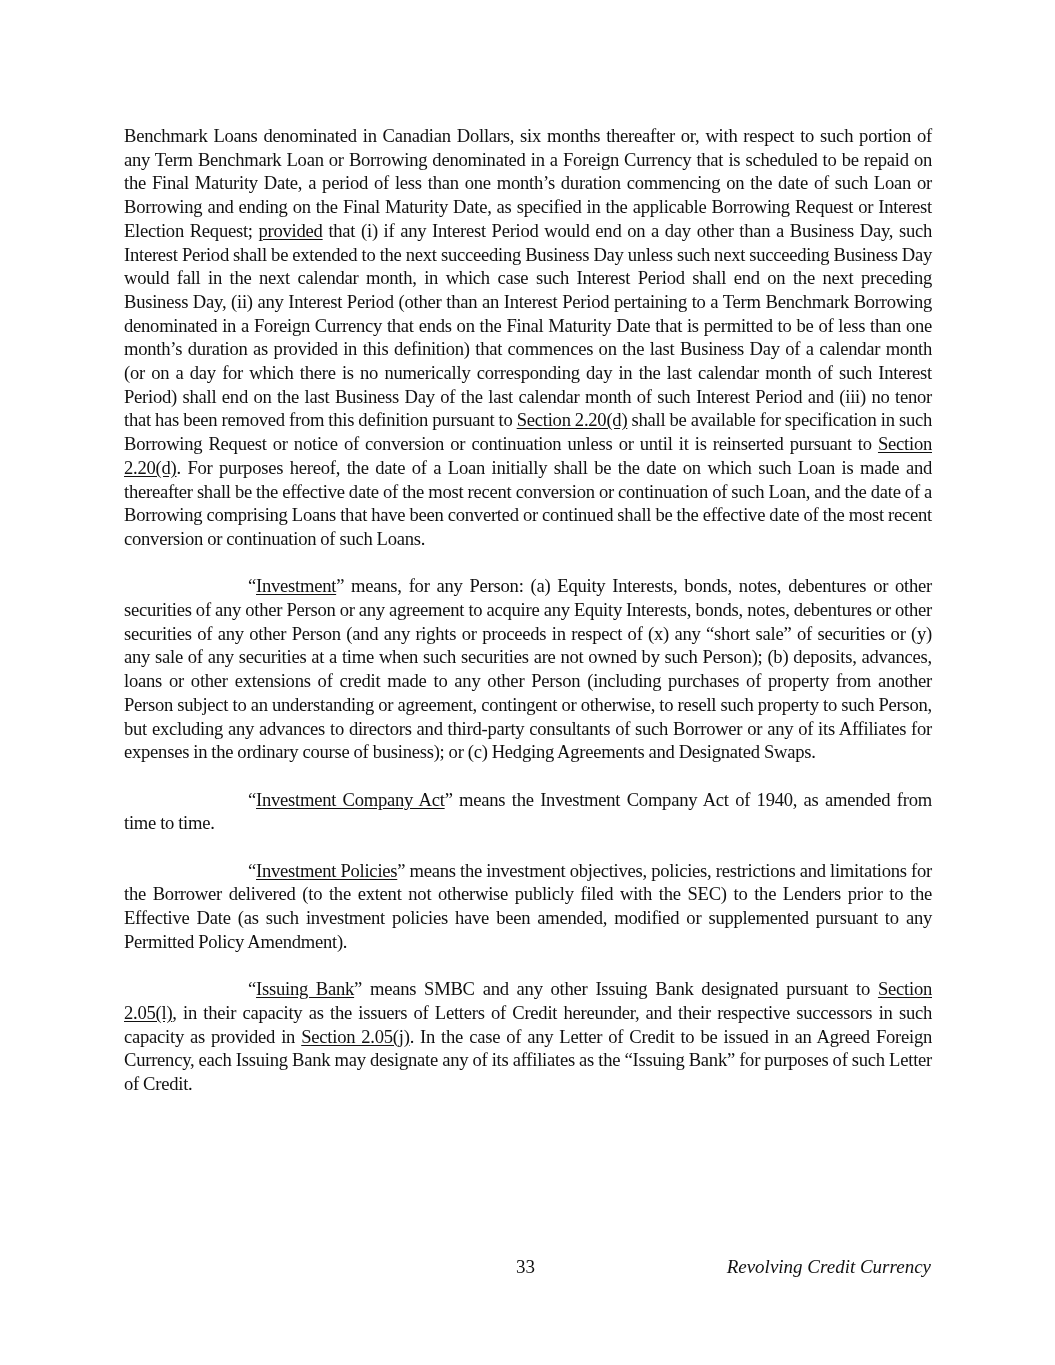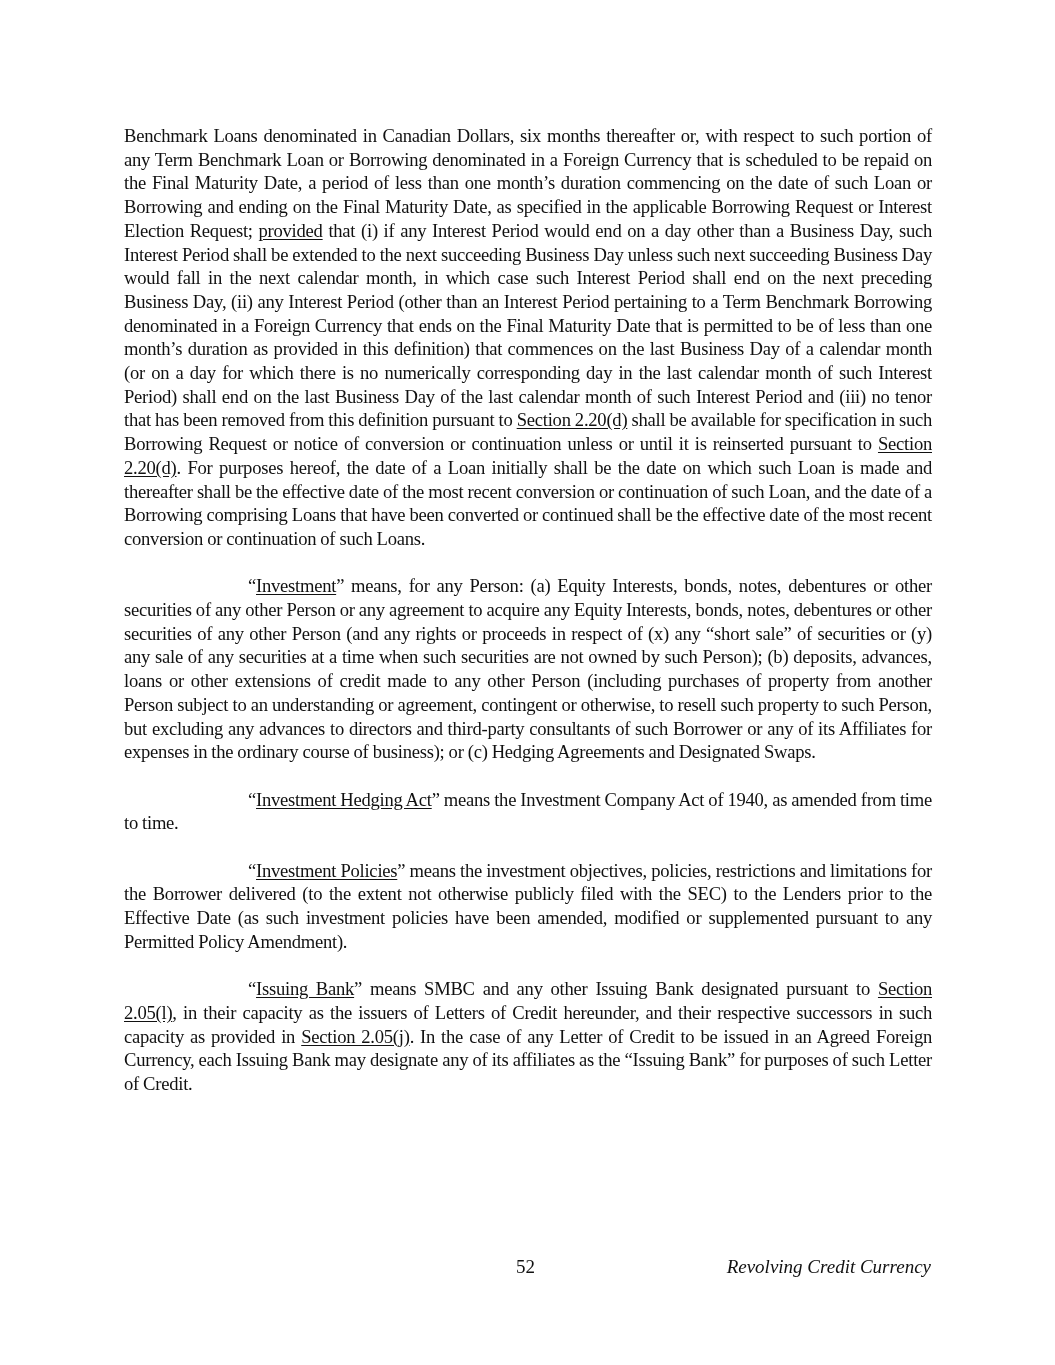--- a/index.html
+++ b/index.html
@@ -23,21 +23,21 @@
   .page-num { position: absolute; left: 516px; }
   .doc-title { position: absolute; right: 124px; font-style: italic; }
 </style>
 </head>
 <body>
 
 <div class="page">
   <div class="body-text" id="body-text">
       <p class="para"><span>Benchmark Loans denominated in Canadian Dollars, six months thereafter or, with respect to such portion of any Term Benchmark Loan or Borrowing denominated in a Foreign Currency that is scheduled to be repaid on the Final Maturity Date, a period of less than one month’s duration commencing on the date of such Loan or Borrowing and ending on the Final Maturity Date, as specified in the applicable Borrowing Request or Interest Election Request; </span><span class="u">provided</span><span> that (i) if any Interest Period would end on a day other than a Business Day, such Interest Period shall be extended to the next succeeding Business Day unless such next succeeding Business Day would fall in the next calendar month, in which case such Interest Period shall end on the next preceding Business Day, (ii) any Interest Period (other than an Interest Period pertaining to a Term Benchmark Borrowing denominated in a Foreign Currency that ends on the Final Maturity Date that is permitted to be of less than one month’s duration as provided in this definition) that commences on the last Business Day of a calendar month (or on a day for which there is no numerically corresponding day in the last calendar month of such Interest Period) shall end on the last Business Day of the last calendar month of such Interest Period and (iii) no tenor that has been removed from this definition pursuant to </span><span class="u">Section 2.20(d)</span><span> shall be available for specification in such Borrowing Request or notice of conversion or continuation unless or until it is reinserted pursuant to </span><span class="u">Section 2.20(d)</span><span>.  For purposes hereof, the date of a Loan initially shall be the date on which such Loan is made and thereafter shall be the effective date of the most recent conversion or continuation of such Loan, and the date of a Borrowing comprising Loans that have been converted or continued shall be the effective date of the most recent conversion or continuation of such Loans.</span></p>
       <p class="para indent"><span>“</span><span class="u">Investment</span><span>” means, for any Person: (a) Equity Interests, bonds, notes, debentures or other securities of any other Person or any agreement to acquire any Equity Interests, bonds, notes, debentures or other securities of any other Person (and any rights or proceeds in respect of (x) any “short sale” of securities or (y) any sale of any securities at a time when such securities are not owned by such Person); (b) deposits, advances, loans or other extensions of credit made to any other Person (including purchases of property from another Person subject to an understanding or agreement, contingent or otherwise, to resell such property to such Person, but excluding any advances to directors and third-party consultants of such Borrower or any of its Affiliates for expenses in the ordinary course of business); or (c) Hedging Agreements and Designated Swaps.</span></p>
-      <p class="para indent"><span>“</span><span class="u">Investment Hedging Act</span><span>” means the Investment Company Act of 1940, as amended from time to time.</span></p>
+      <p class="para indent"><span>“</span><span class="u">Investment Company Act</span><span>” means the Investment Company Act of 1940, as amended from time to time.</span></p>
       <p class="para indent"><span>“</span><span class="u">Investment Policies</span><span>” means the investment objectives, policies, restrictions and limitations for the Borrower delivered (to the extent not otherwise publicly filed with the SEC) to the Lenders prior to the Effective Date (as such investment policies have been amended, modified or supplemented pursuant to any Permitted Policy Amendment).</span></p>
       <p class="para indent"><span>“</span><span class="u">Issuing Bank</span><span>” means SMBC and any other Issuing Bank designated pursuant to </span><span class="u">Section 2.05(l)</span><span>, in their capacity as the issuers of Letters of Credit hereunder, and their respective successors in such capacity as provided in </span><span class="u">Section 2.05(j)</span><span>.  In the case of any Letter of Credit to be issued in an Agreed Foreign Currency, each Issuing Bank may designate any of its affiliates as the “Issuing Bank” for purposes of such Letter of Credit.</span></p>
     </div>
   <div class="footer">
-    <span class="page-num">52</span>
+    <span class="page-num">33</span>
     <span class="doc-title">Revolving Credit Currency</span>
   </div>
 </div>
 
 </body></html>

